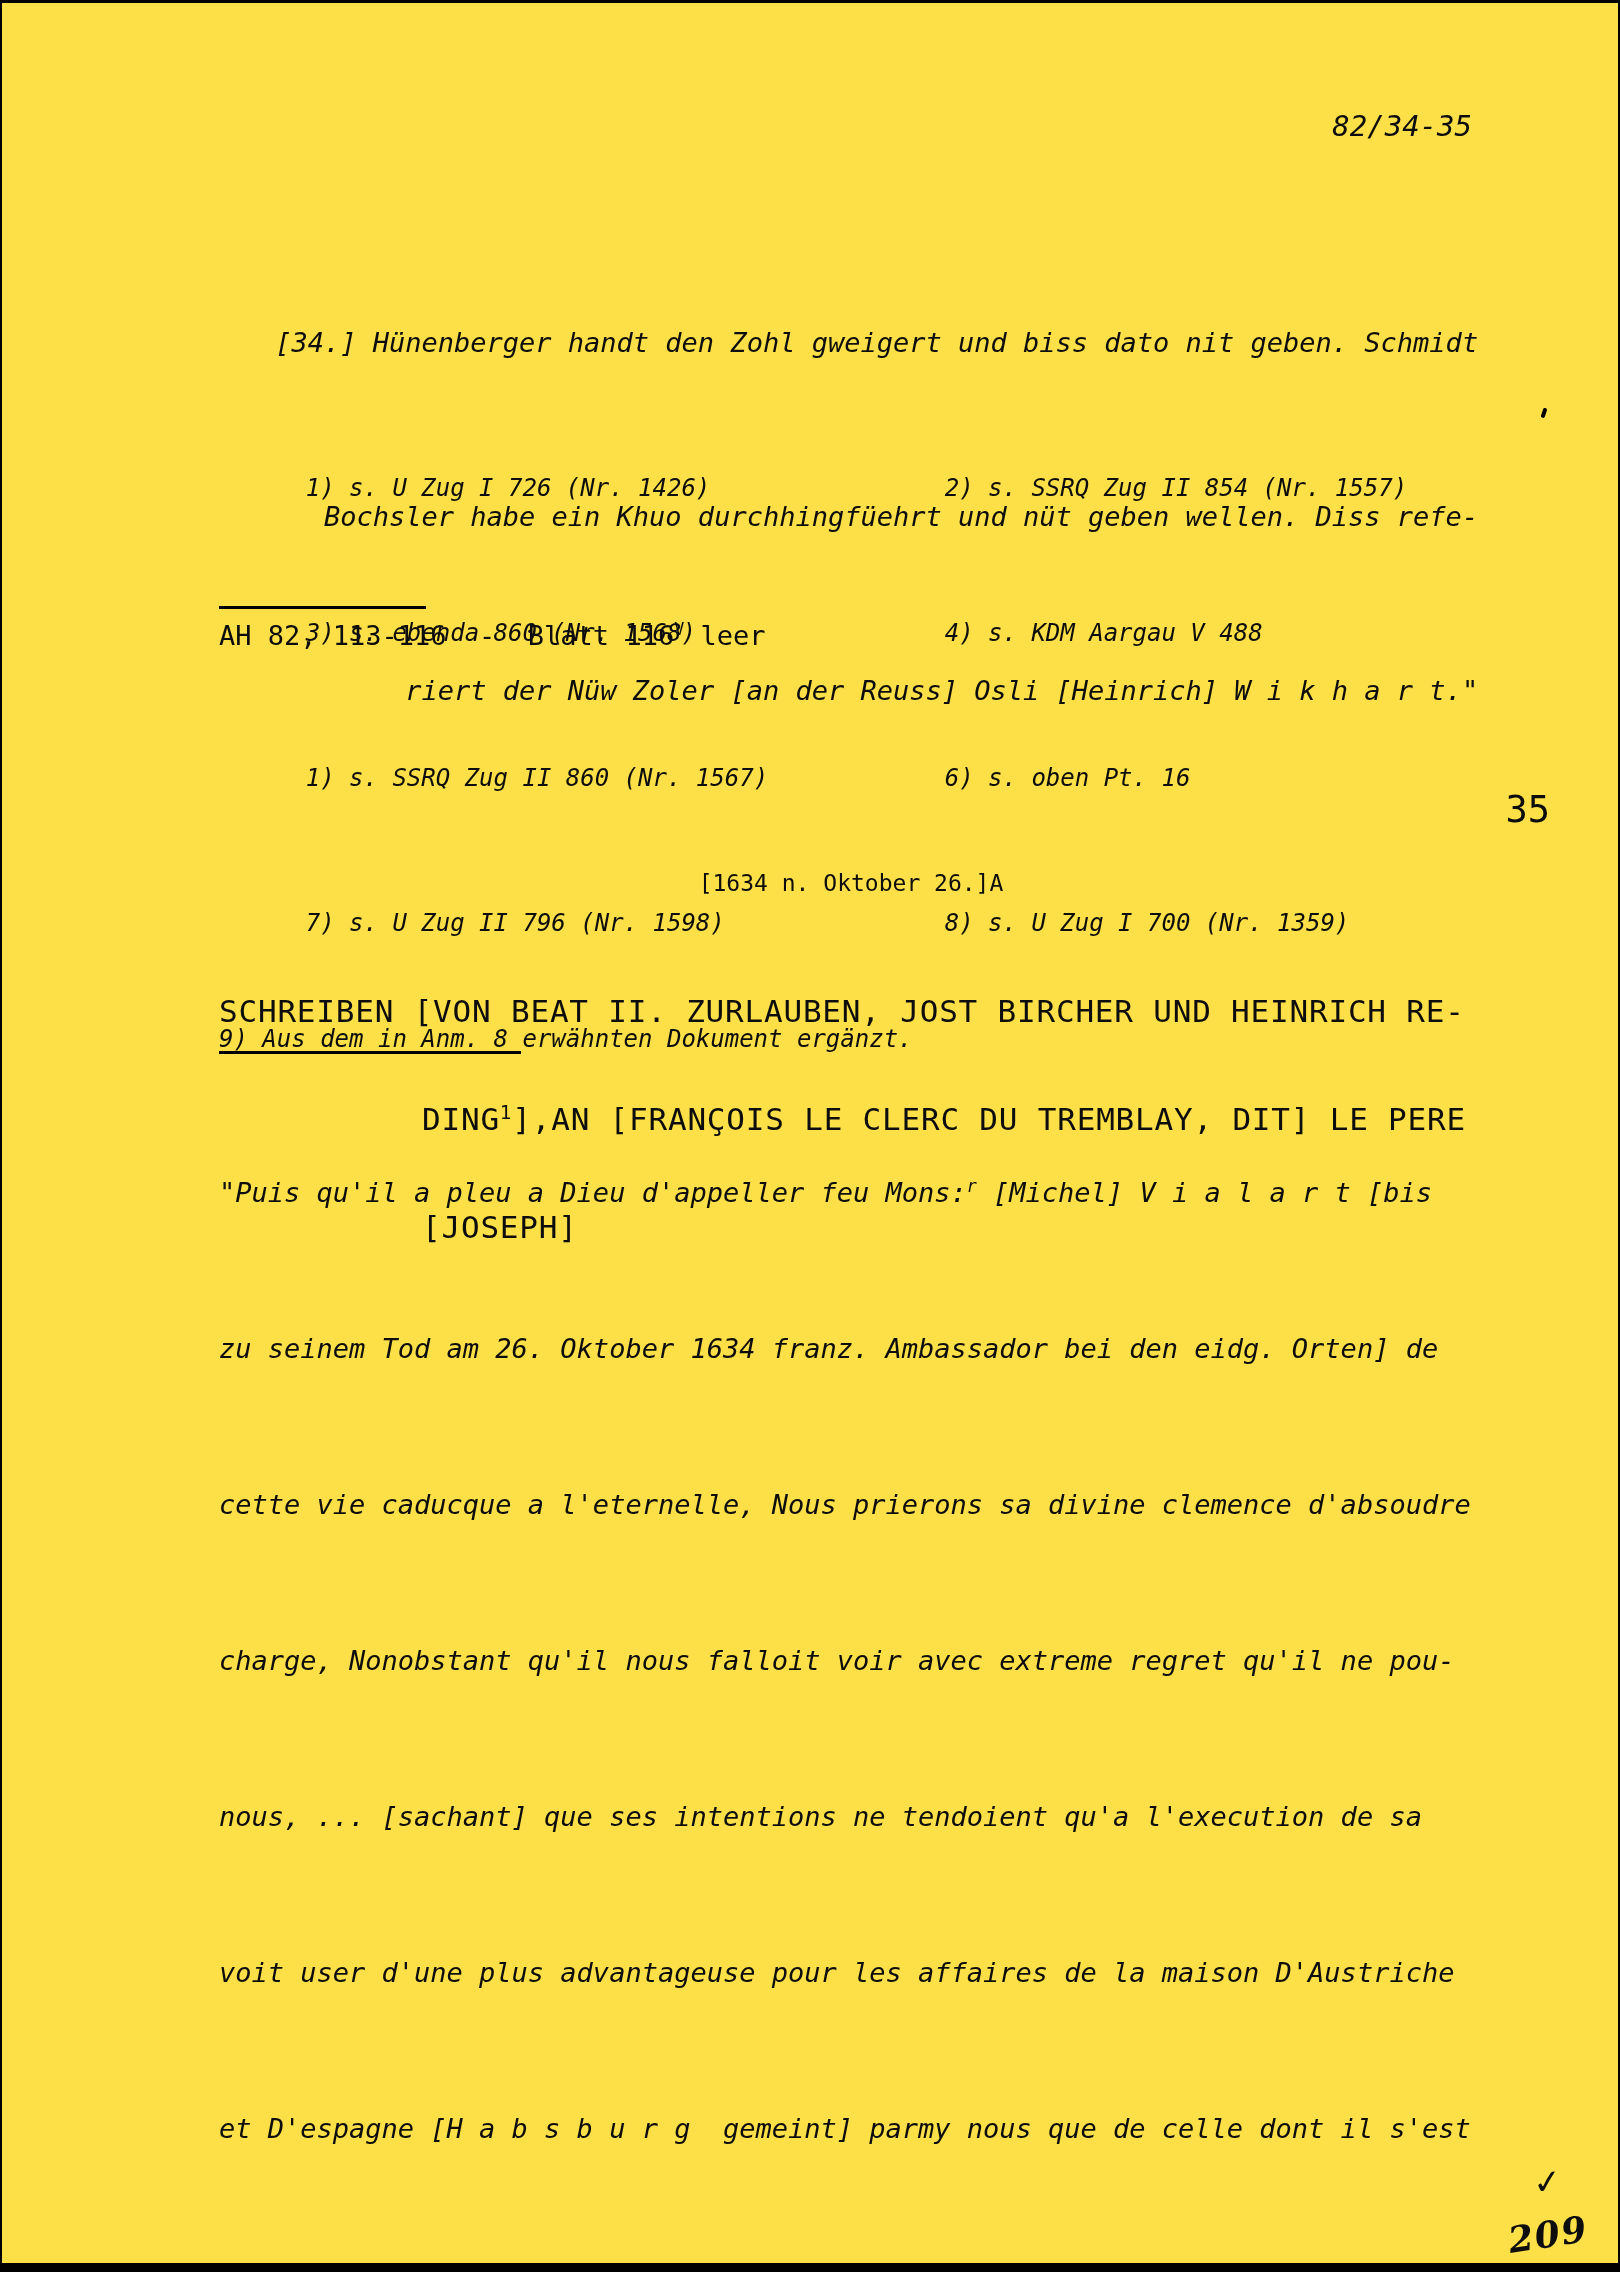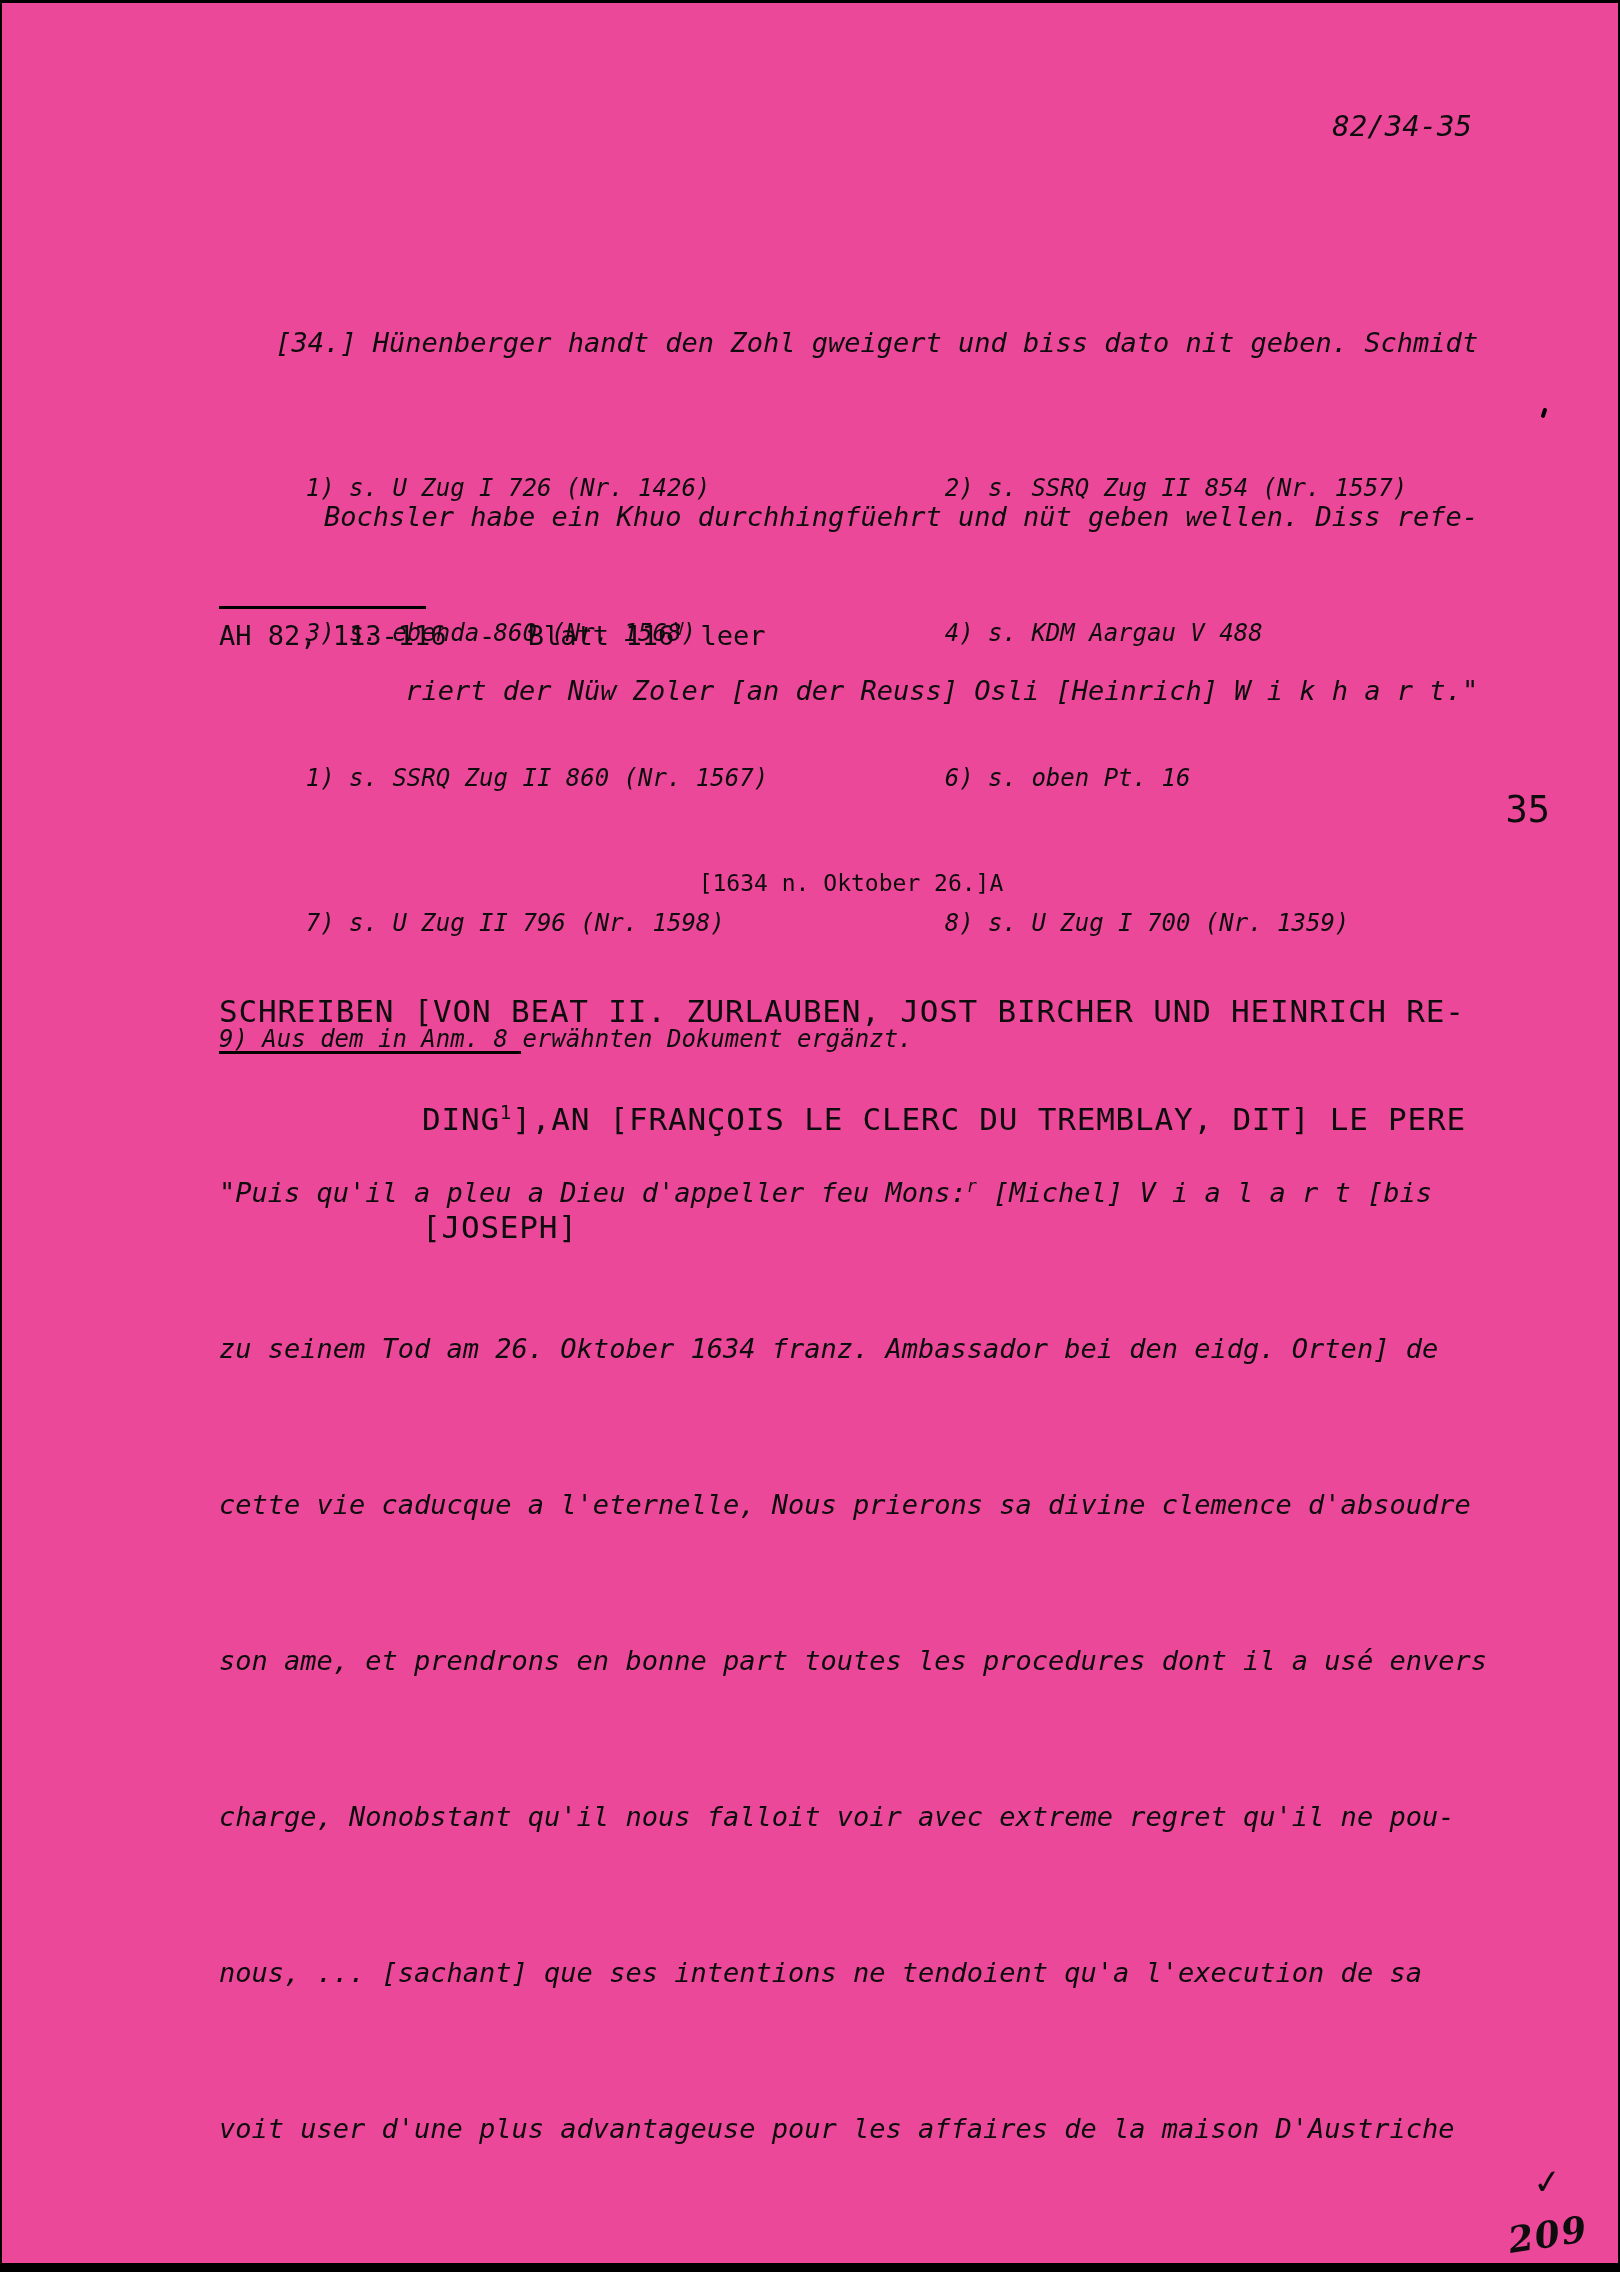--- a/index.html
+++ b/index.html
@@ -1,19 +1,19 @@
 <!DOCTYPE html>
 <html style="font-size:13px"><head>
 <meta charset="utf-8">
 <style>
   html,body{margin:0;padding:0;background:#777;}
   .page{
     position:relative;
     width:1621px;height:2273px;
-    background:#ec4899;
+    background:#fde047;
     color:#0d0d0d;
     font-family:"DejaVu Sans Mono", monospace;
     overflow:hidden;
   }
   
   .b-top{position:absolute;top:0;left:0;width:1621px;height:3.2px;background:#000;}
   .b-left{position:absolute;top:0;left:0;width:2.4px;height:2273px;background:#000;}
   .b-right{position:absolute;top:0;left:1618px;width:2.4px;height:2273px;background:#000;}
   .b-bottom{position:absolute;top:2263px;left:0;width:1621px;height:9.7px;background:#000;}
 
@@ -124,21 +124,20 @@
     <div class="cont">DING<sup>1</sup>],AN [FRANÇOIS LE CLERC DU TREMBLAY, DIT] LE PERE</div>
     <div class="cont">[JOSEPH]</div>
   </div>
 
   <div class="rule rule2"></div>
 
   <div class="body-text">
     <div>"Puis qu'il a pleu a Dieu d'appeller feu Mons:<sup>r</sup> [Michel] V i a l a r t [bis</div>
     <div>zu seinem Tod am 26. Oktober 1634 franz. Ambassador bei den eidg. Orten] de</div>
     <div>cette vie caducque a l'eternelle, Nous prierons sa divine clemence d'absoudre</div>
-    <div>son ame, et prendrons en bonne part toutes les procedures dont il a usé envers</div>
     <div>charge, Nonobstant qu'il nous falloit voir avec extreme regret qu'il ne pou-</div>
     <div>nous, ... [sachant] que ses intentions ne tendoient qu'a l'execution de sa</div>
     <div>voit user d'une plus advantageuse pour les affaires de la maison D'Austriche</div>
     <div>et D'espagne [H a b s b u r g  gemeint] parmy nous que de celle dont il s'est</div>
     
     
     
     
     
     

